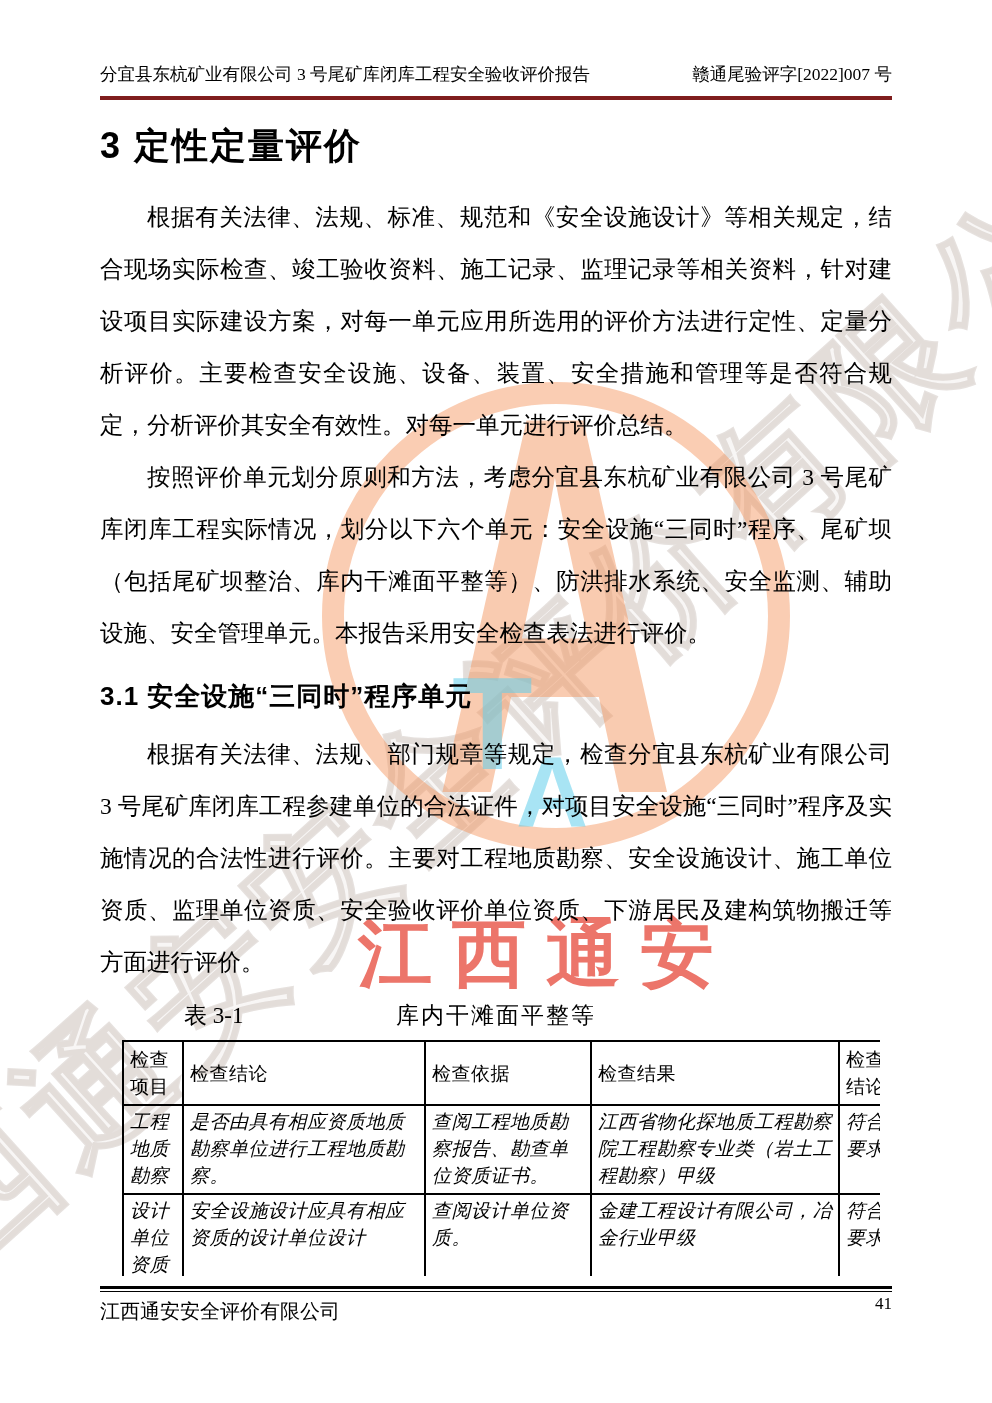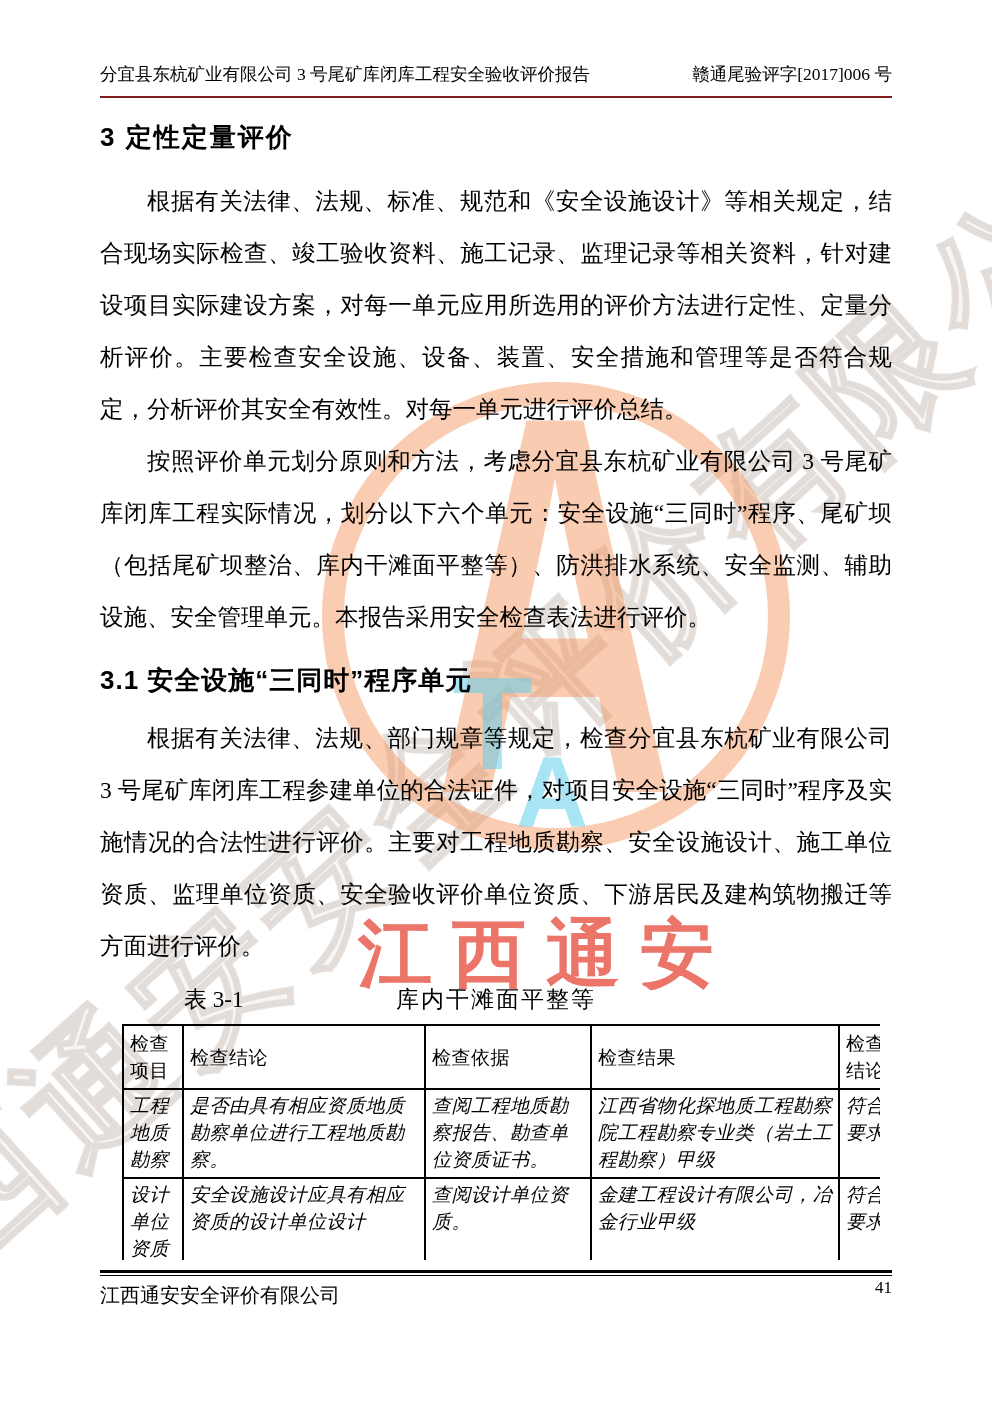--- a/index.html
+++ b/index.html
@@ -38,25 +38,25 @@
   .wm-red {
     position:absolute; left:358px; top:917px;
     font-family:"Liberation Sans","DejaVu Sans",sans-serif; font-weight:bold;
     font-size:74px; letter-spacing:20px; line-height:1;
     color:rgba(231,78,64,0.78);
   }
   
   .content { position:relative; z-index:2; padding:62px 100px 0 100px; }
   .doc-header {
     display:flex; justify-content:space-between; align-items:flex-end;
-    font-size:17.5px; padding-bottom:10px; border-bottom:2px solid #7f1d1d;
+    font-size:17.5px; padding-bottom:10px; border-bottom:4px solid #7f1d1d;
   }
   .h1 {
     font-family:"Liberation Sans","DejaVu Sans",sans-serif; font-weight:bold;
-    font-size:26px; letter-spacing:2px; margin-top:22px;
+    font-size:36px; letter-spacing:2px; margin-top:22px;
   }
   .para {
     font-size:23.5px; line-height:52px; text-align:justify; text-indent:2em;
   }
   .para.p1 { margin-top:20px; }
   .h2 {
     font-family:"Liberation Sans","DejaVu Sans",sans-serif; font-weight:bold;
     font-size:26px; letter-spacing:1px; margin-top:20px;
   }
   .para.p3 { margin-top:14px; }
@@ -91,21 +91,21 @@
     <div class="wm-letter-a">A</div>
     <div class="wm-ta-t">T</div>
     <div class="wm-ta-a">A</div>
     <div class="wm-red">江西通安</div>
   </div>
 
   <div class="content">
 
     <div class="doc-header">
       <span>分宜县东杭矿业有限公司 3 号尾矿库闭库工程安全验收评价报告</span>
-      <span>赣通尾验评字[2017]006 号</span>
+      <span>赣通尾验评字[2022]007 号</span>
     </div>
 
     <div class="h1">3  定性定量评价</div>
 
     <p class="para p1">根据有关法律、法规、标准、规范和《安全设施设计》等相关规定，结合现场实际检查、竣工验收资料、施工记录、监理记录等相关资料，针对建设项目实际建设方案，对每一单元应用所选用的评价方法进行定性、定量分析评价。主要检查安全设施、设备、装置、安全措施和管理等是否符合规定，分析评价其安全有效性。对每一单元进行评价总结。</p>
     <p class="para p2">按照评价单元划分原则和方法，考虑分宜县东杭矿业有限公司 3 号尾矿库闭库工程实际情况，划分以下六个单元：安全设施“三同时”程序、尾矿坝（包括尾矿坝整治、库内干滩面平整等）、防洪排水系统、安全监测、辅助设施、安全管理单元。本报告采用安全检查表法进行评价。</p>
 
     <div class="h2">3.1 安全设施“三同时”程序单元</div>
 
     <p class="para p3">根据有关法律、法规、部门规章等规定，检查分宜县东杭矿业有限公司 3 号尾矿库闭库工程参建单位的合法证件，对项目安全设施“三同时”程序及实施情况的合法性进行评价。主要对工程地质勘察、安全设施设计、施工单位资质、监理单位资质、安全验收评价单位资质、下游居民及建构筑物搬迁等方面进行评价。</p>

